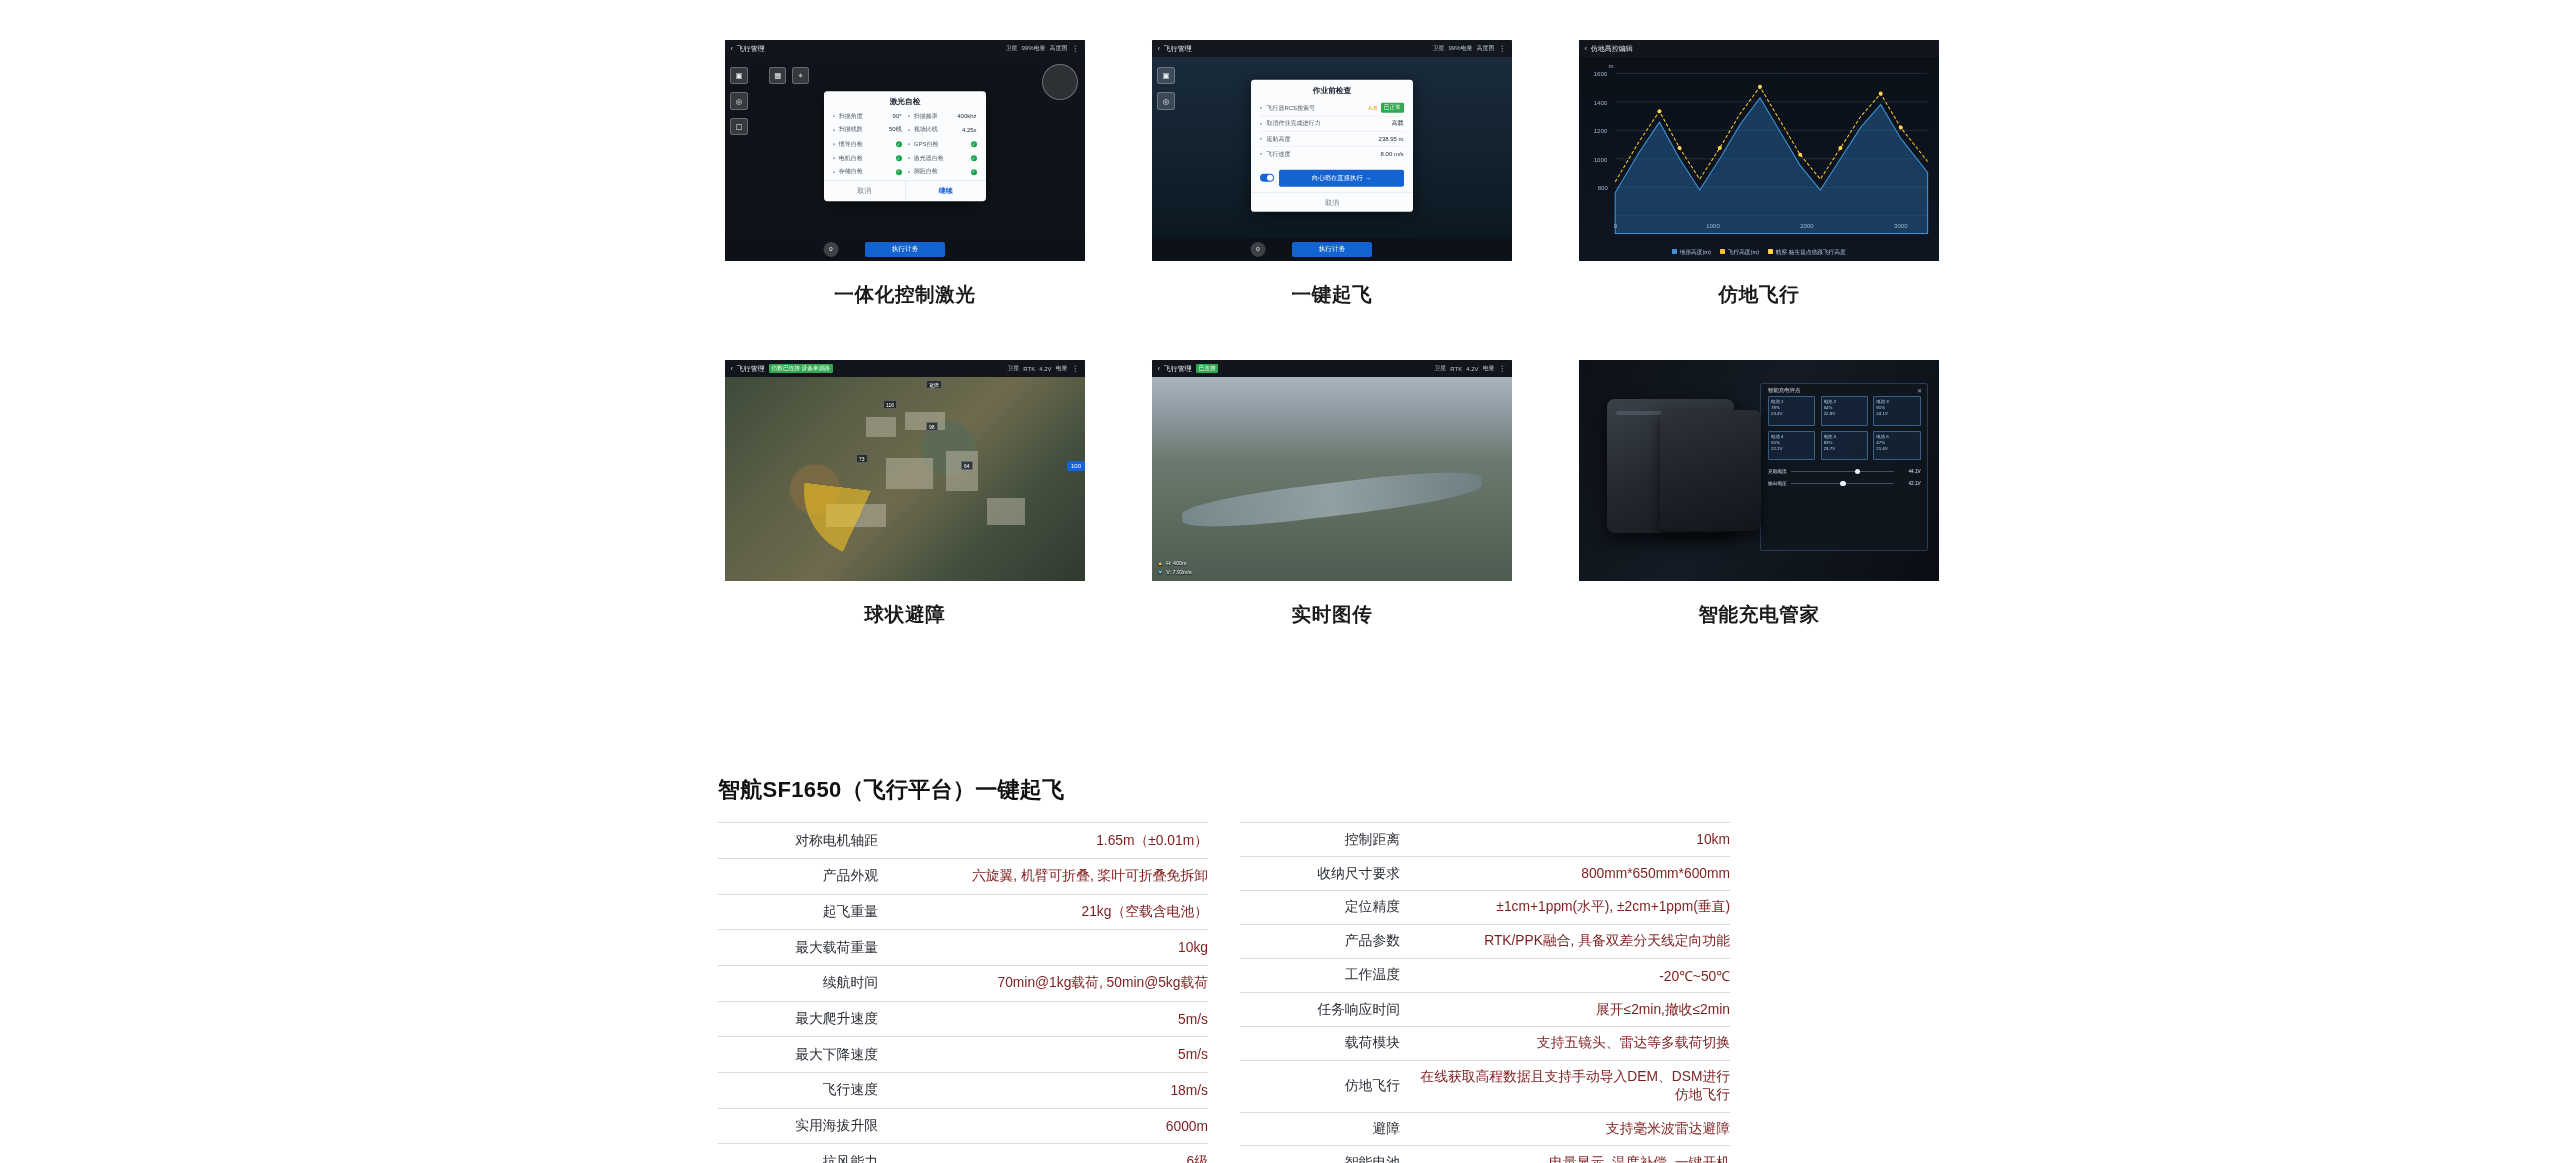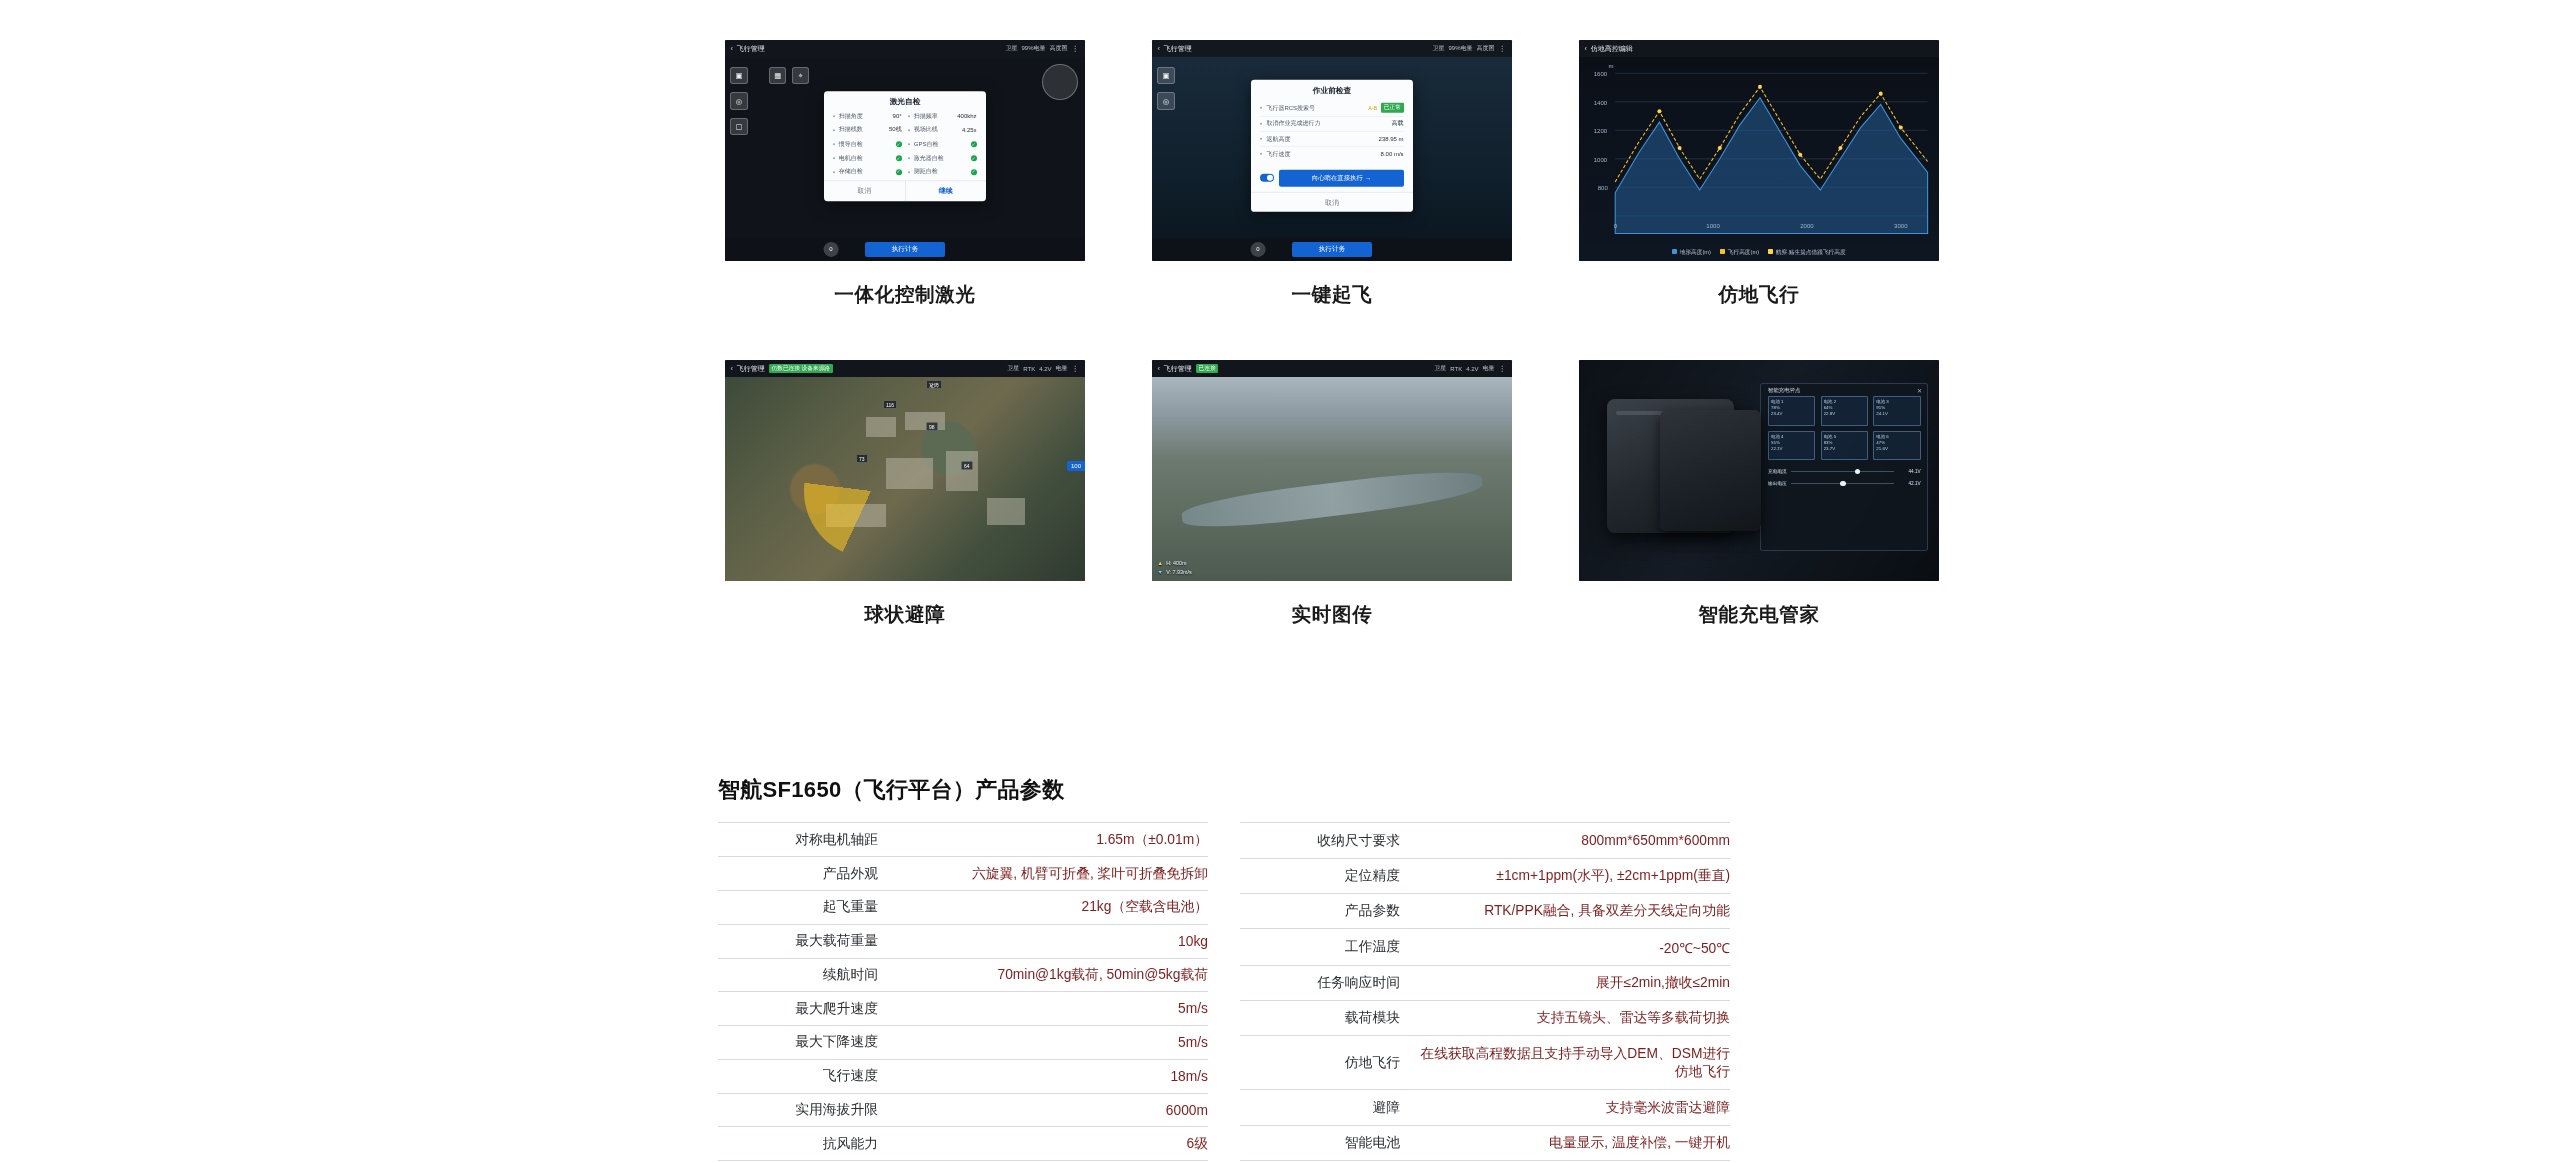--- a/index.html
+++ b/index.html
@@ -628,21 +628,21 @@
           </div>
           <div class="case"></div>
           <div class="case2"></div>
         </div>
         <div class="card-caption">智能充电管家</div>
       </div>
     </div>
   </div>
 
   <div class="spec">
-    <div class="spec-title">智航SF1650（飞行平台）产品参数</div>
+    <div class="spec-title">智航SF1650（飞行平台）一键起飞</div>
     <div class="spec-cols">
       <table class="spec-tbl">
         <tbody>
             <tr>
               <td class="k">对称电机轴距</td>
               <td class="v">1.65m（±0.01m）</td>
             </tr>
         <tr>
               <td class="k">产品外观</td>
               <td class="v">六旋翼, 机臂可折叠, 桨叶可折叠免拆卸</td>
@@ -677,20 +677,24 @@
             </tr>
         <tr>
               <td class="k">抗风能力</td>
               <td class="v">6级</td>
             </tr>
       </tbody>
         </table>
 
       <table class="spec-tbl">
         <tbody>
+            <tr>
+              <td class="k">控制距离</td>
+              <td class="v">10km</td>
+            </tr>
         <tr>
               <td class="k">收纳尺寸要求</td>
               <td class="v">800mm*650mm*600mm</td>
             </tr>
         <tr>
               <td class="k">定位精度</td>
               <td class="v">±1cm+1ppm(水平), ±2cm+1ppm(垂直)</td>
             </tr>
         <tr>
               <td class="k">产品参数</td>

